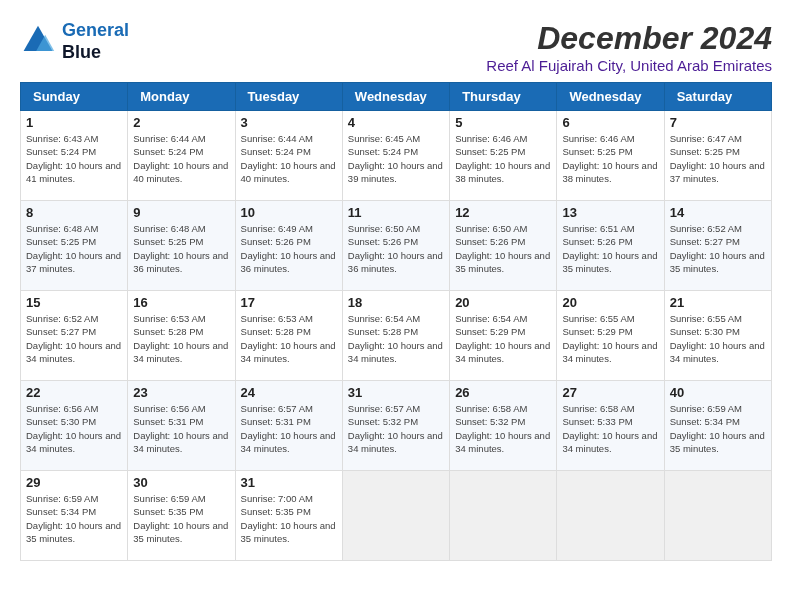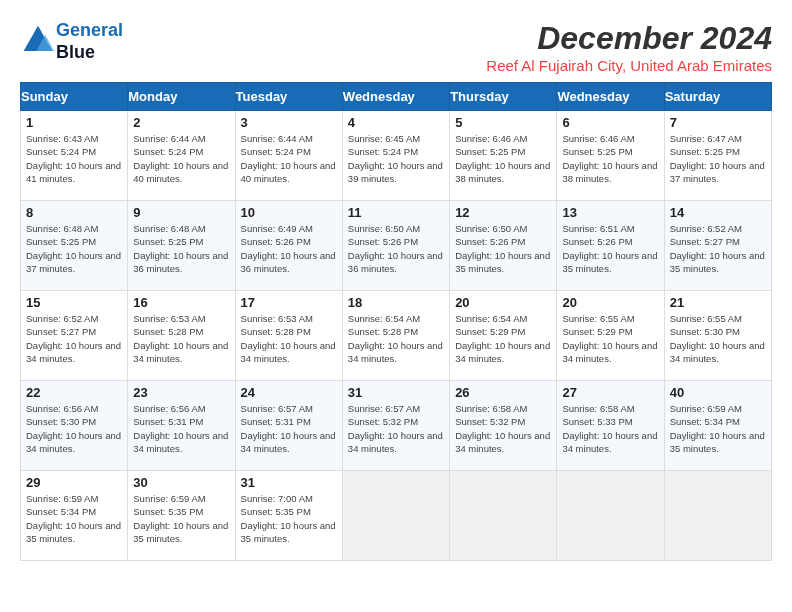--- a/index.html
+++ b/index.html
@@ -12,20 +12,21 @@
     }
     .header {
       display: flex;
       justify-content: space-between;
       align-items: flex-start;
       margin-bottom: 8px;
     }
     .logo {
       display: flex;
       align-items: center;
+      gap: 6px;
     }
     .logo-text {
       font-size: 18px;
       font-weight: bold;
       color: #333;
       line-height: 1.2;
     }
     .logo-text span {
       color: #1a6bb5;
     }
@@ -37,33 +38,33 @@
       text-align: right;
     }
     .main-title {
       font-size: 32px;
       font-weight: bold;
       color: #333;
       font-style: italic;
     }
     .subtitle {
       font-size: 15px;
-      color: #ef4444;
+      color: #4c1d95;
     }
     .calendar {
       width: 100%;
       border-collapse: collapse;
       border: 1px solid #ccc;
     }
     .calendar thead tr th {
       background-color: #1a6bb5;
       color: #fff;
       font-size: 13px;
       font-weight: bold;
-      padding: 6px 0;
+      padding: 6px 12px;
       text-align: left;
       border: 1px solid #1560a0;
     }
     .calendar tbody tr td {
       vertical-align: top;
       padding: 4px 5px;
       border: 1px solid #ddd;
       font-size: 10px;
       color: #333;
       min-width: 100px;

